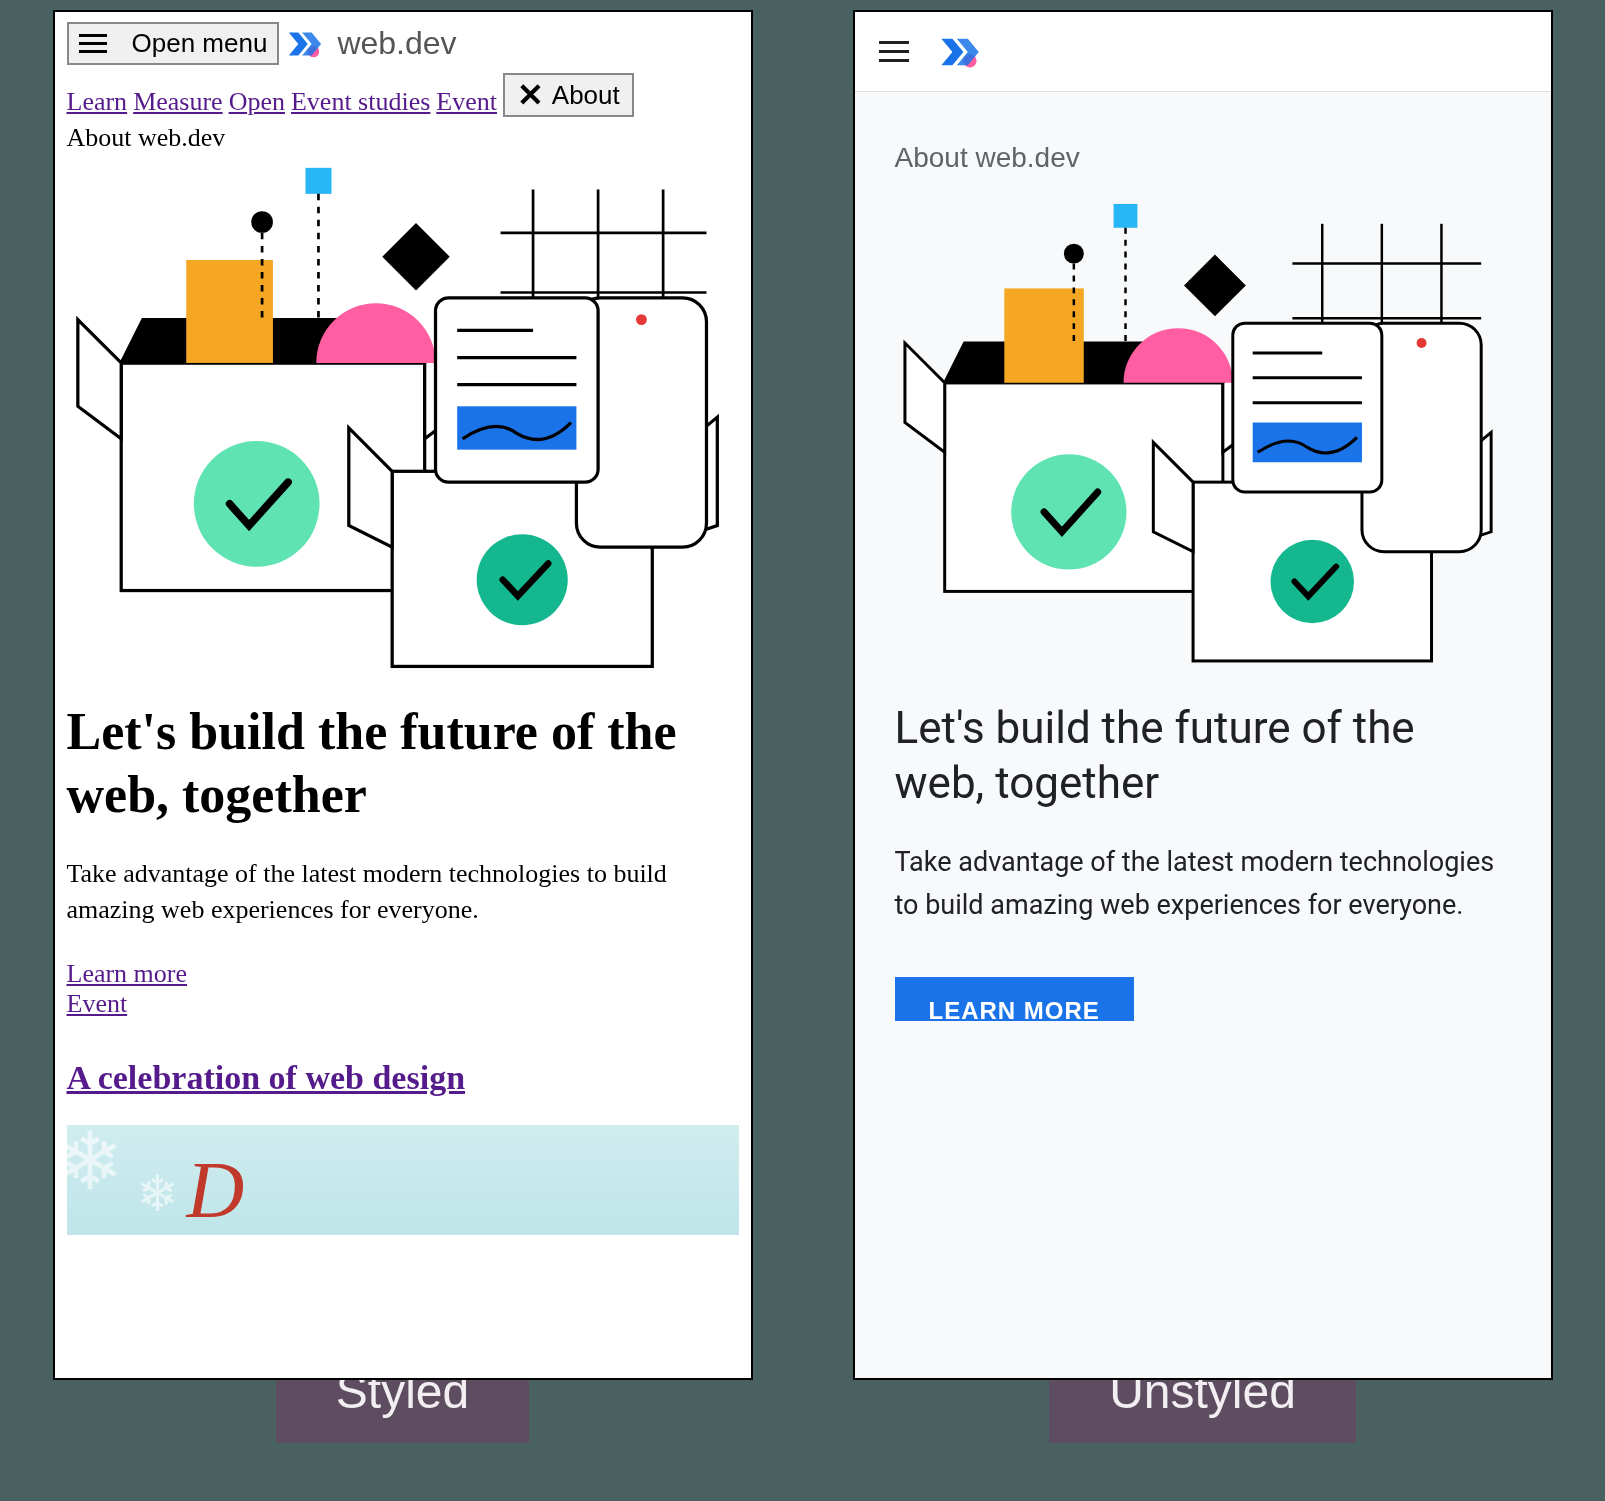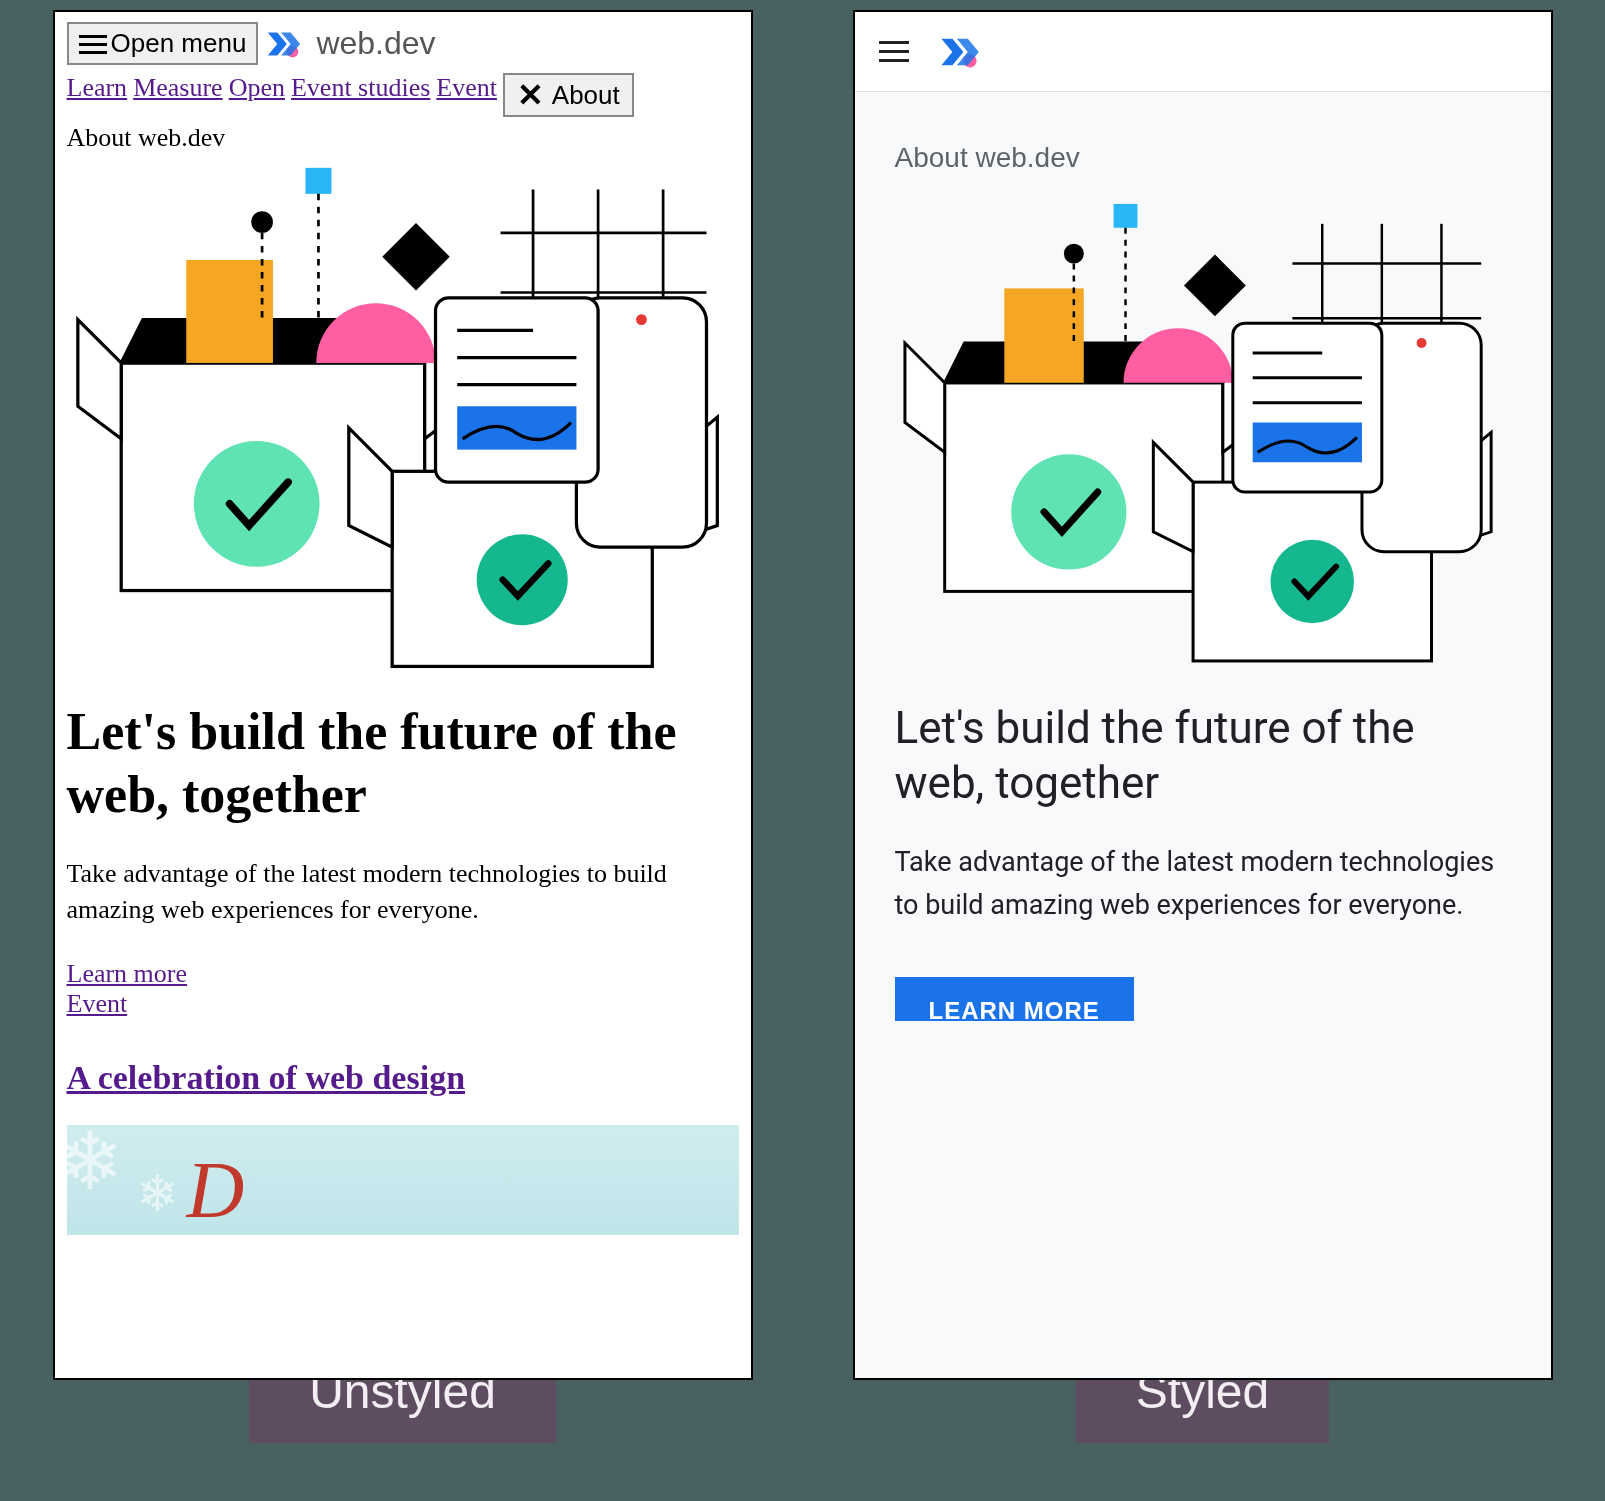--- a/index.html
+++ b/index.html
@@ -22,28 +22,28 @@
     width: 700px;
     border: 2.5px solid #000;
     overflow: hidden;
     position: relative;
   }
   
   .unstyled { font-family: Georgia, "Times New Roman", serif; padding: 10px 12px; }
   .unstyled .topbar { display: flex; align-items: center; gap: 6px; }
   .unstyled .menu-btn {
     border: 2px solid #888; background: #f0f0f0;
-    padding: 4px 10px; font-size: 26px; display: flex; align-items: flex-end; gap: 4px;
+    padding: 4px 10px; font-size: 26px; display: flex; align-items: center; gap: 25px;
     font-family: -apple-system, sans-serif;
   }
   .unstyled .hamburger { display: inline-block; }
   .unstyled .hamburger span { display: block; width: 28px; height: 3px; background:#000; margin:5px 0; }
   .unstyled .logo-row { display:flex; align-items:center; gap:14px; }
   .unstyled .brand { font-size: 32px; color:#555; font-family: -apple-system, sans-serif; }
-  .unstyled .navline { margin-top: 8px; display:flex; flex-wrap:wrap; align-items:flex-start; gap:0; font-size:26px; }
+  .unstyled .navline { margin-top: 8px; display:flex; flex-wrap:wrap; align-items:flex-end; gap:0; font-size:26px; }
   .unstyled .navline a { color:#551a8b; text-decoration: underline; margin-right:6px; }
   .unstyled .close-btn { border:2px solid #888; background:#f0f0f0; padding:4px 12px; font-size:26px; display:inline-flex; align-items:center; gap:8px; font-family:-apple-system,sans-serif; }
   .unstyled .close-btn .x { font-size:32px; line-height:1; font-weight:bold; }
   .unstyled .about { margin-top:6px; font-size:26px; }
   .unstyled .hero { margin-top: 4px; }
   .unstyled h1 { font-size: 52px; font-weight: bold; margin-top: 24px; line-height:1.2; }
   .unstyled .sub { font-size: 26px; margin-top: 30px; line-height:1.4; }
   .unstyled .links { margin-top: 30px; font-size:26px; }
   .unstyled .links a { color:#551a8b; text-decoration: underline; display:block; }
   .unstyled h2 { margin-top: 40px; font-size:34px; font-weight:bold; }
@@ -230,18 +230,18 @@
       <h1>Let's build the future of the web, together</h1>
       <p class="sub">Take advantage of the latest modern technologies to build amazing web experiences for everyone.</p>
       <button class="cta">LEARN MORE</button>
     </div>
   </div>
 
 </div>
 
 <div class="captions">
   <div class="slot">
+      <div class="caption">Styled</div>
+    </div>
+  <div class="slot">
       <div class="caption">Unstyled</div>
     </div>
-  <div class="slot">
-      <div class="caption">Styled</div>
-    </div>
 </div>
 
 </body></html>

